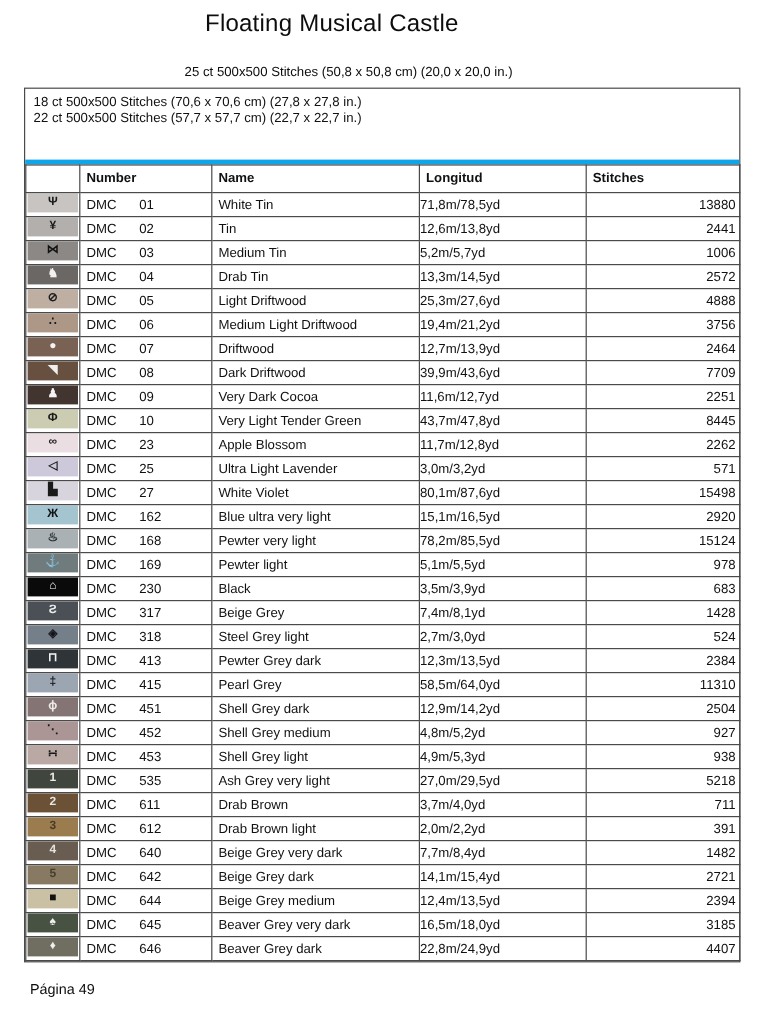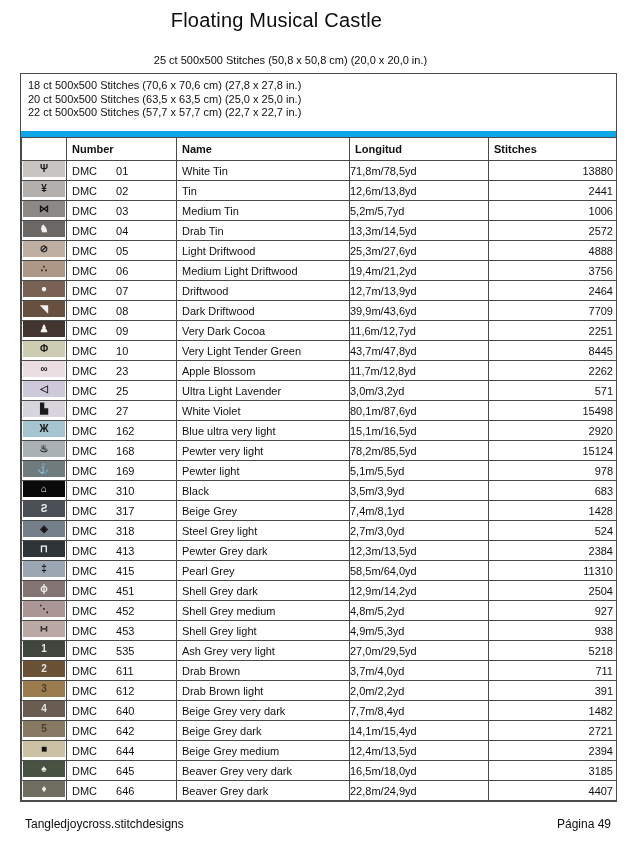--- a/index.html
+++ b/index.html
@@ -32,21 +32,21 @@
     left: 20px; top: 73px;
     width: 597px;
     border: 1px solid #4a4a4a;
     background: #fff;
   }
   .fabric-info {
     height: 63px;
     padding: 5px 0 0 7px;
     font-size: 11px;
     line-height: 13.5px;
-    border-bottom: 6px solid #0ea5e9;
+    border-bottom: 4px solid #0ea5e9;
   }
   table.key {
     border-collapse: collapse;
     table-layout: fixed;
     width: 595px;
     font-size: 11px;
   }
   table.key th, table.key td {
     border: 1px solid #4a4a4a;
     overflow: hidden;
@@ -88,21 +88,20 @@
 <body>
 
 <div class="page">
 
   <div class="title">Floating Musical Castle</div>
   <div class="subtitle">25 ct 500x500 Stitches (50,8 x 50,8 cm) (20,0 x 20,0 in.)</div>
 
   <div class="key-box">
     <div class="fabric-info">
       <div>18 ct 500x500 Stitches (70,6 x 70,6 cm) (27,8 x 27,8 in.)</div>
-      <div>20 ct 500x500 Stitches (63,5 x 63,5 cm) (25,0 x 25,0 in.)</div>
       <div>22 ct 500x500 Stitches (57,7 x 57,7 cm) (22,7 x 22,7 in.)</div>
     </div>
 
     <table class="key">
       <colgroup>
         <col style="width:45px">
         <col style="width:110px">
         <col style="width:173px">
         <col style="width:139px">
         <col style="width:128px">
@@ -341,21 +340,21 @@
     <td class="st-cell">978</td>
   </tr>
 
   <tr>
     <td class="sym-cell">
       <div class="swatch" style="background: rgb(10, 10, 10); color: rgb(245, 245, 245);">
         <span class="glyph">⌂</span>
       </div>
     </td>
     <td class="num-cell">
-      <span>DMC</span><span class="code">310</span>
+      <span>DMC</span><span class="code">230</span>
     </td>
     <td class="name-cell">Black</td>
     <td class="len-cell">3,5m/3,9yd</td>
     <td class="st-cell">683</td>
   </tr>
 
   <tr>
     <td class="sym-cell">
       <div class="swatch" style="background: rgb(75, 80, 86); color: rgb(236, 237, 237);">
         <span class="glyph">Ƨ</span>
@@ -562,17 +561,16 @@
     </td>
     <td class="name-cell">Beaver Grey dark</td>
     <td class="len-cell">22,8m/24,9yd</td>
     <td class="st-cell">4407</td>
   </tr>
 </tbody>
     </table>
   </div>
 
   <div class="footer">
-    <span>Tangledjoycross.stitchdesigns</span>
     <span>Página 49</span>
   </div>
 
 </div>
 
 </body></html>

